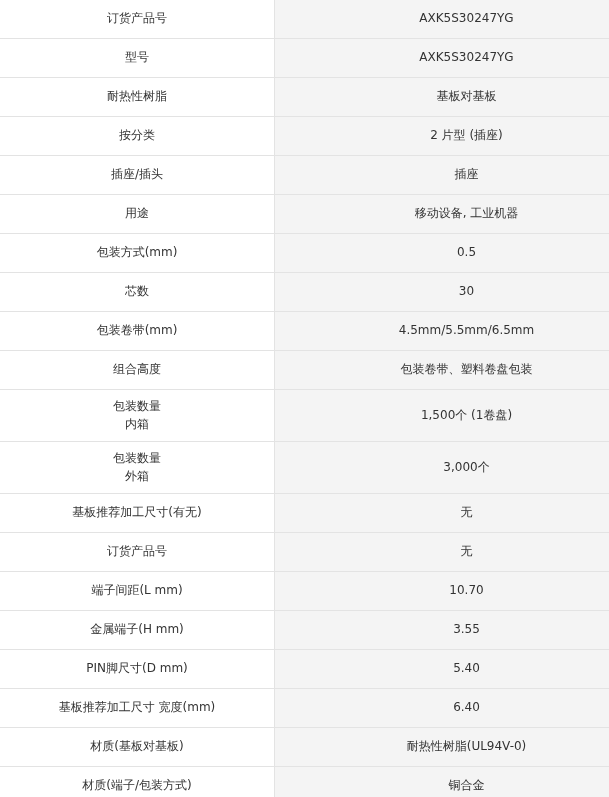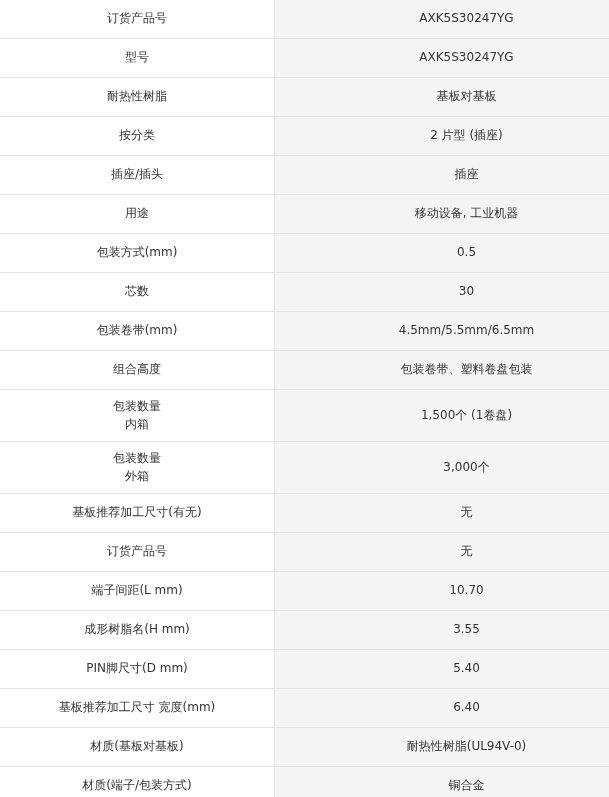--- a/index.html
+++ b/index.html
@@ -170,21 +170,21 @@
       <tr class="row-h1">
         <th class="label-cell">
           <span class="label-line">端子间距(L mm)</span>
         </th>
         <td class="value-cell">
           <span class="label-line">10.70</span>
         </td>
       </tr>
       <tr class="row-h1">
         <th class="label-cell">
-          <span class="label-line">成形树脂名(H mm)</span>
+          <span class="label-line">金属端子(H mm)</span>
         </th>
         <td class="value-cell">
           <span class="label-line">3.55</span>
         </td>
       </tr>
       <tr class="row-h1">
         <th class="label-cell">
           <span class="label-line">PIN脚尺寸(D mm)</span>
         </th>
         <td class="value-cell">

